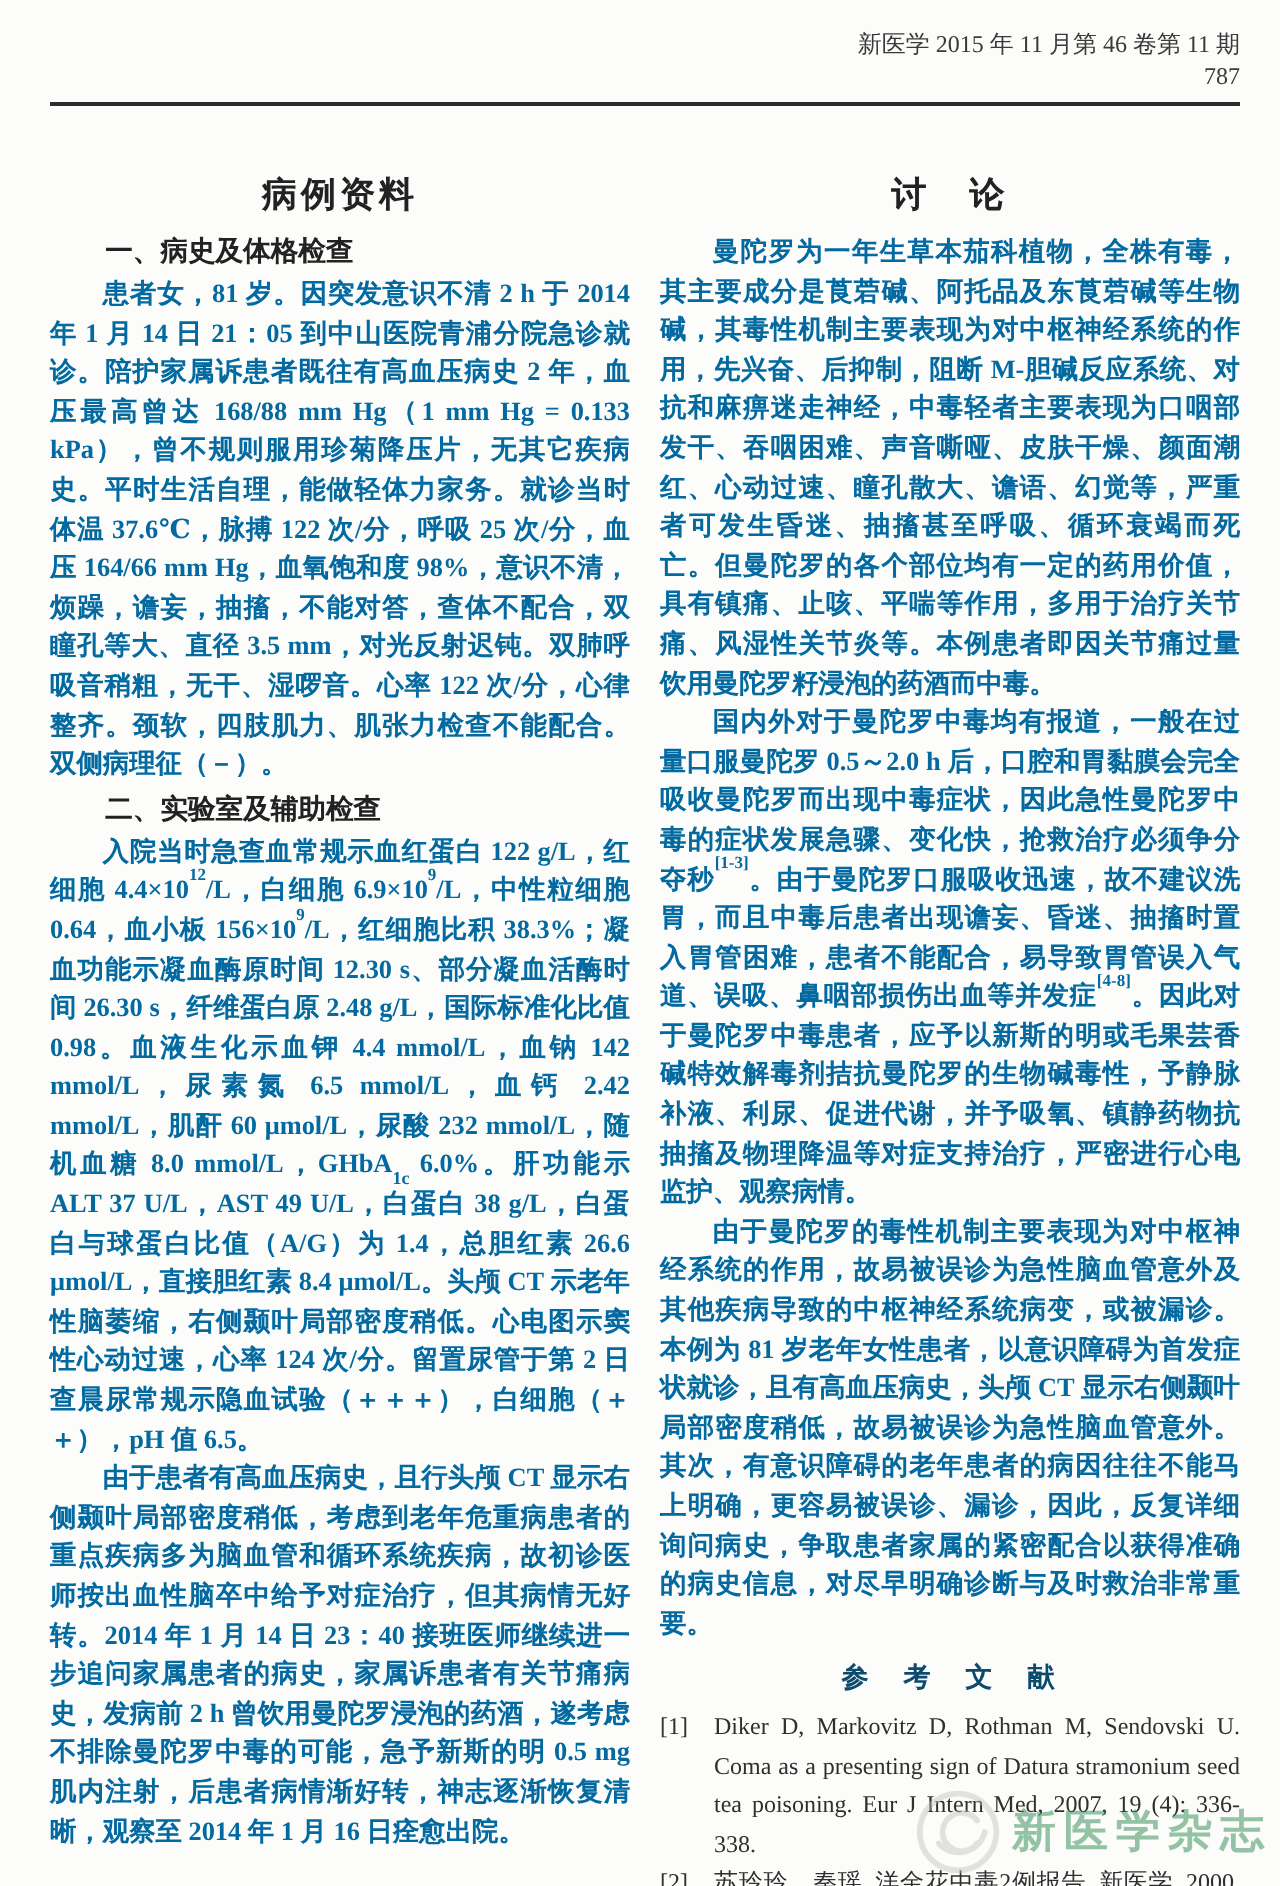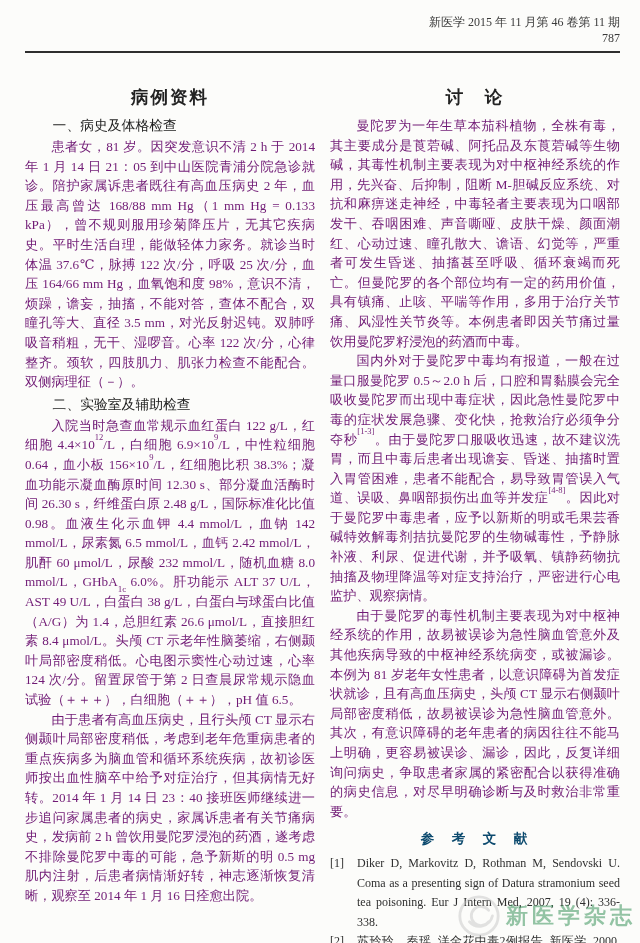--- a/index.html
+++ b/index.html
@@ -32,32 +32,33 @@
   .col-title {
     text-align: center;
     font-size: 17.5px;
     font-weight: bold;
     color: #222;
     margin-bottom: 7px;
     letter-spacing: 2px;
   }
   .sec-heading {
     font-size: 13.8px;
-    font-weight: normal;
+    font-weight: bold;
     line-height: 20px;
     text-indent: 2em;
     margin: 3px 0 1px 0;
     color: #222;
   }
   p.body {
     font-size: 13.2px;
     line-height: 19.6px;
     text-align: justify;
     text-indent: 2em;
-    color: #701a75;
+    color: #0369a1;
+    font-weight: bold;
   }
   p.body sup {
     font-size: 8.5px;
     line-height: 0;
     position: relative;
     top: -0.45em;
   }
   p.body sub {
     font-size: 9px;
     line-height: 0;

